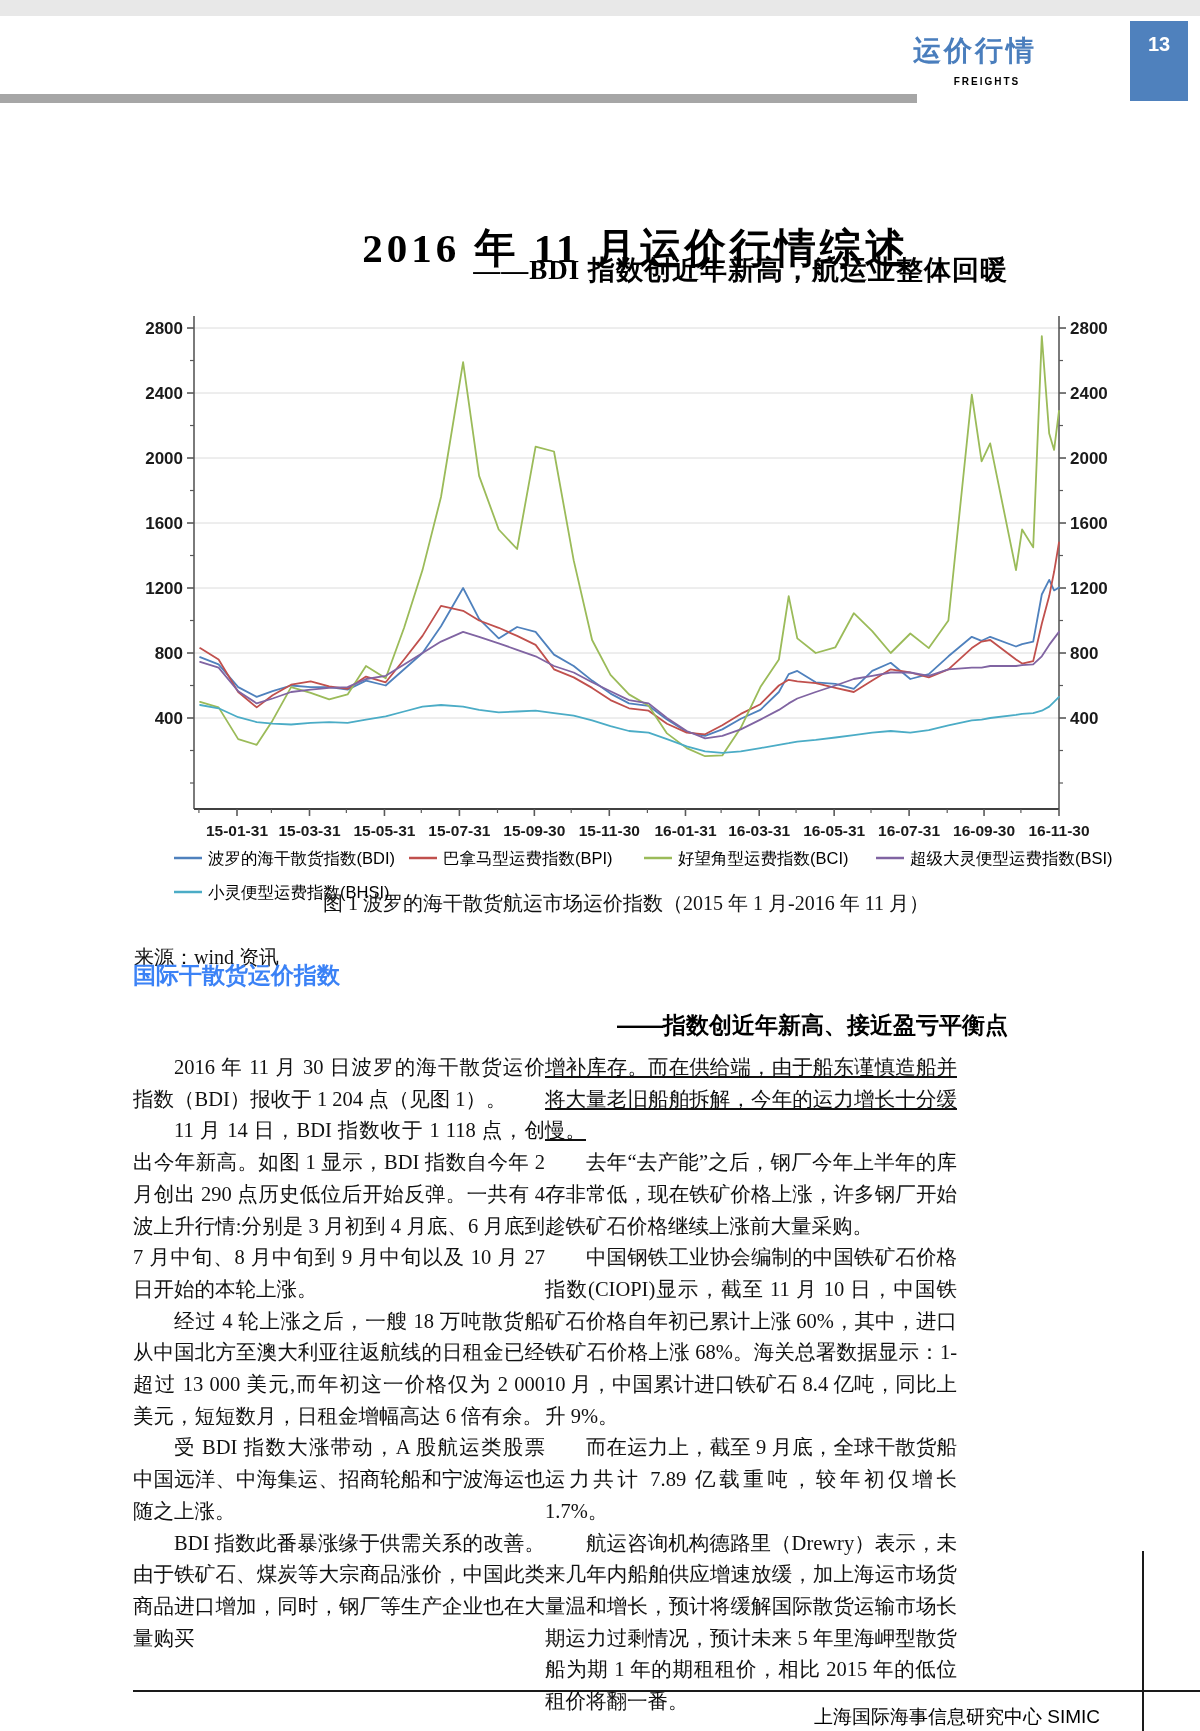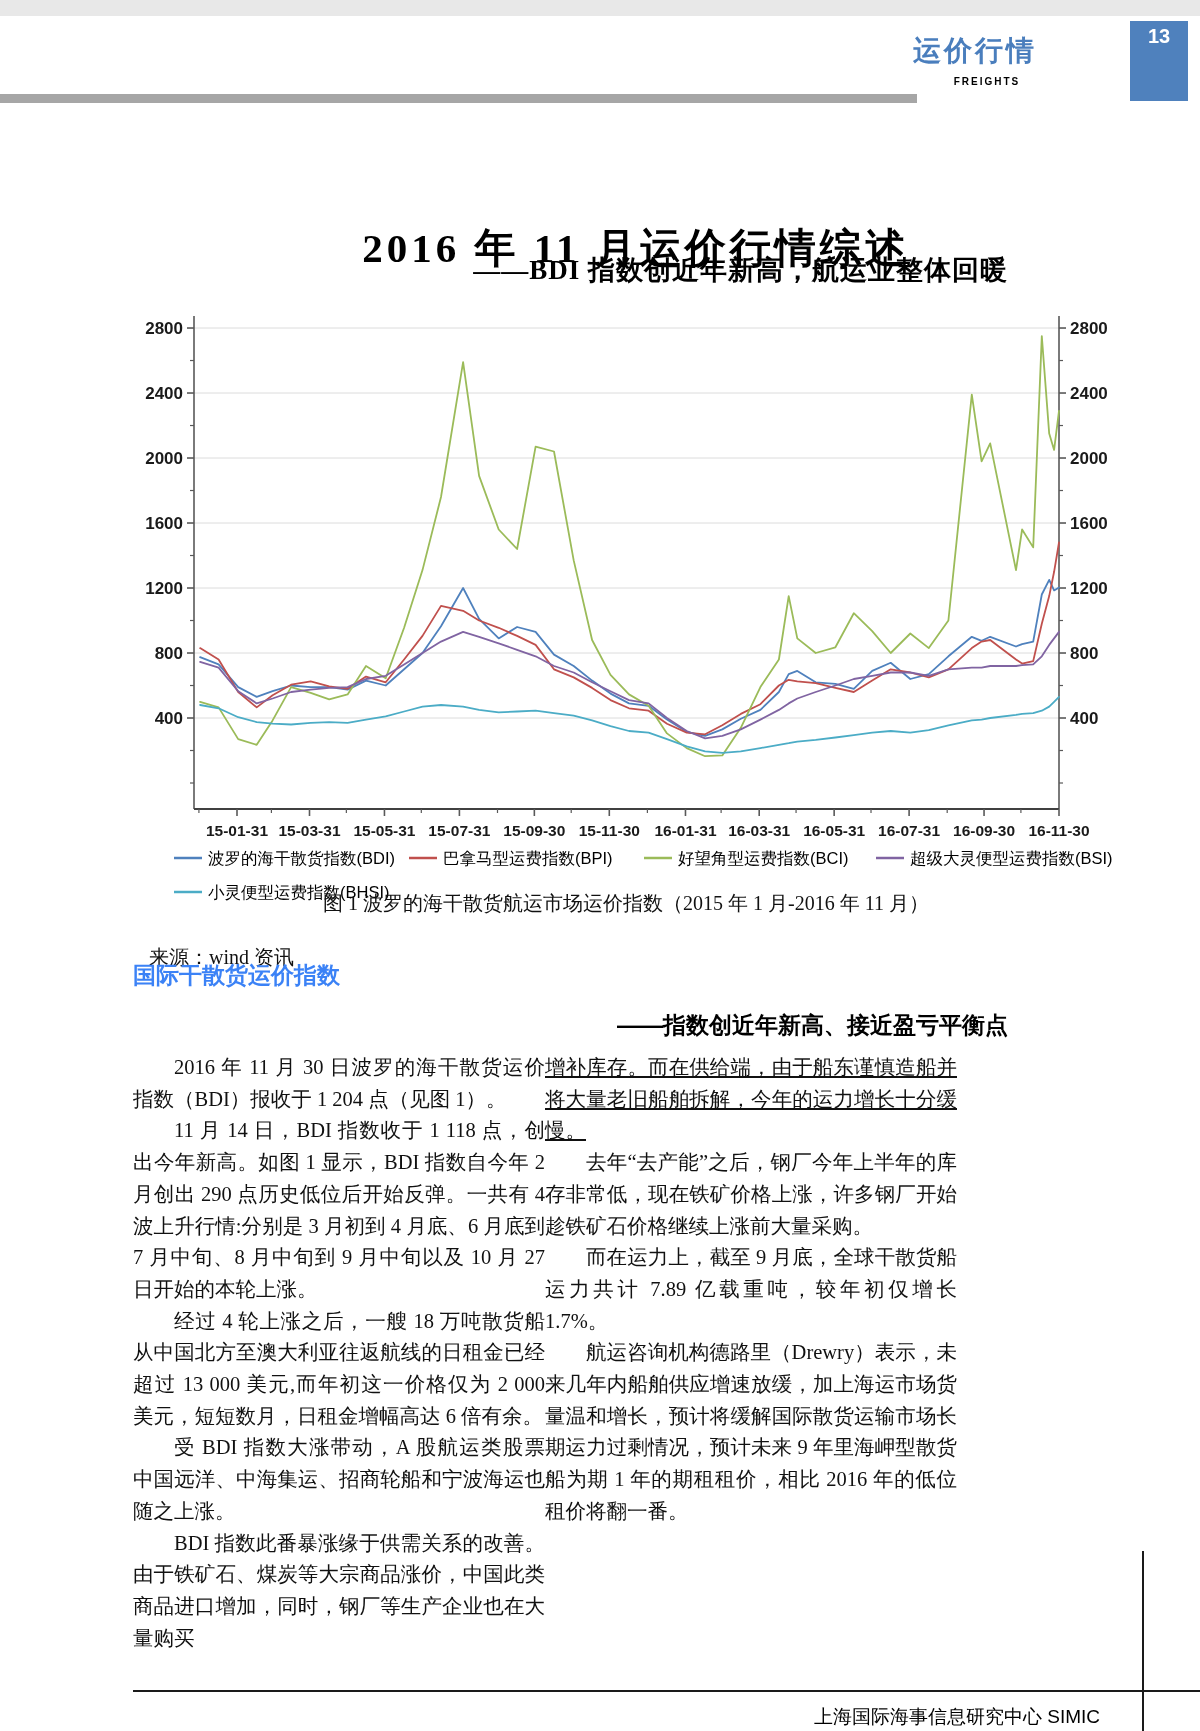--- a/index.html
+++ b/index.html
@@ -7,32 +7,32 @@
         font-family:"Liberation Serif","DejaVu Serif",serif;color:#111;}
   
   .gray-bar{position:absolute;left:0;top:78px;width:917px;height:9px;background:#a6a6a6;}
   .cat-cn{position:absolute;top:16px;right:163px;font-family:"Liberation Sans","DejaVu Sans",sans-serif;
           font-weight:bold;font-size:28px;letter-spacing:3px;color:#4a7ebd;}
   .cat-en{position:absolute;top:60px;left:912px;width:150px;text-align:center;
           font-family:Liberation Sans, sans-serif;font-weight:bold;
           font-size:10px;letter-spacing:2px;color:#000000;}
   .page-num{position:absolute;left:1130px;top:5px;width:58px;height:80px;background:#4f81bd;
             color:#fff;font-family:"Liberation Sans",sans-serif;font-weight:bold;font-size:20px;
-            display:flex;justify-content:center;align-items:flex-start;padding-top:4px;box-sizing:border-box;}
+            display:flex;justify-content:center;align-items:flex-start;padding-top:12px;box-sizing:border-box;}
   
   .title{position:absolute;left:36px;top:178px;width:1200px;text-align:center;
          font-family:"Liberation Serif","DejaVu Serif",serif;font-weight:bold;font-size:41px;
          letter-spacing:4px;color:#000;}
   .subtitle{position:absolute;top:236px;right:192px;font-family:"Liberation Serif",serif;
             font-weight:bold;font-size:27px;letter-spacing:1px;color:#000;}
   
   svg.chart{position:absolute;left:0;top:0;}
   
   .caption{position:absolute;left:26px;top:874px;width:1200px;text-align:center;font-size:20px;}
-  .source{position:absolute;left:149px;top:928px;font-size:20px;}
+  .source{position:absolute;left:134px;top:928px;font-size:20px;}
   
   .section-head{position:absolute;left:133px;top:944px;font-family:"Liberation Sans","DejaVu Sans",sans-serif;
                 font-weight:bold;font-size:23px;color:#3b82f6;}
   .section-sub{position:absolute;top:994px;right:192px;font-family:"Liberation Sans",sans-serif;
                font-weight:bold;font-size:23px;color:#000;}
   
   .cols{position:absolute;left:133px;top:1036px;width:867px;display:flex;}
   .col{width:412px;}
   .col p{margin:0;font-size:20.5px;line-height:31.7px;text-align:justify;text-indent:2em;}
   #col-right p:first-child{text-indent:0;text-decoration:underline;}
@@ -185,22 +185,23 @@
     <div class="col" id="col-left">
         <p>2016 年 11 月 30 日波罗的海干散货运价指数（BDI）报收于 1 204 点（见图 1）。</p>
         <p>11 月 14 日，BDI 指数收于 1 118 点，创出今年新高。如图 1 显示，BDI 指数自今年 2 月创出 290 点历史低位后开始反弹。一共有 4 波上升行情:分别是 3 月初到 4 月底、6 月底到 7 月中旬、8 月中旬到 9 月中旬以及 10 月 27 日开始的本轮上涨。</p>
         <p>经过 4 轮上涨之后，一艘 18 万吨散货船从中国北方至澳大利亚往返航线的日租金已经超过 13 000 美元,而年初这一价格仅为 2 000 美元，短短数月，日租金增幅高达 6 倍有余。</p>
         <p>受 BDI 指数大涨带动，A 股航运类股票中国远洋、中海集运、招商轮船和宁波海运也随之上涨。</p>
         <p>BDI 指数此番暴涨缘于供需关系的改善。由于铁矿石、煤炭等大宗商品涨价，中国此类商品进口增加，同时，钢厂等生产企业也在大量购买</p>
       </div>
     <div class="col" id="col-right">
         <p>增补库存。而在供给端，由于船东谨慎造船并将大量老旧船舶拆解，今年的运力增长十分缓慢。</p>
         <p>去年“去产能”之后，钢厂今年上半年的库存非常低，现在铁矿价格上涨，许多钢厂开始趁铁矿石价格继续上涨前大量采购。</p>
+        <p>中国钢铁工业协会编制的中国铁矿石价格指数(CIOPI)显示，截至 11 月 10 日，中国铁矿石价格自年初已累计上涨 60%，其中，进口铁矿石价格上涨 68%。海关总署数据显示：1-10 月，中国累计进口铁矿石 8.4 亿吨，同比上升 9%。</p>
         <p>而在运力上，截至 9 月底，全球干散货船运力共计 7.89 亿载重吨，较年初仅增长 1.7%。</p>
-        <p>航运咨询机构德路里（Drewry）表示，未来几年内船舶供应增速放缓，加上海运市场货量温和增长，预计将缓解国际散货运输市场长期运力过剩情况，预计未来 9 年里海岬型散货船为期 1 年的期租租价，相比 2016 年的低位租价将翻一番。</p>
+        <p>航运咨询机构德路里（Drewry）表示，未来几年内船舶供应增速放缓，加上海运市场货量温和增长，预计将缓解国际散货运输市场长期运力过剩情况，预计未来 5 年里海岬型散货船为期 1 年的期租租价，相比 2015 年的低位租价将翻一番。</p>
       </div>
   </div>
 
   <div class="vline"></div>
   <div class="foot-rule"></div>
   <div class="foot-text">上海国际海事信息研究中心  SIMIC</div>
 
 </div>
 
 </body></html>

